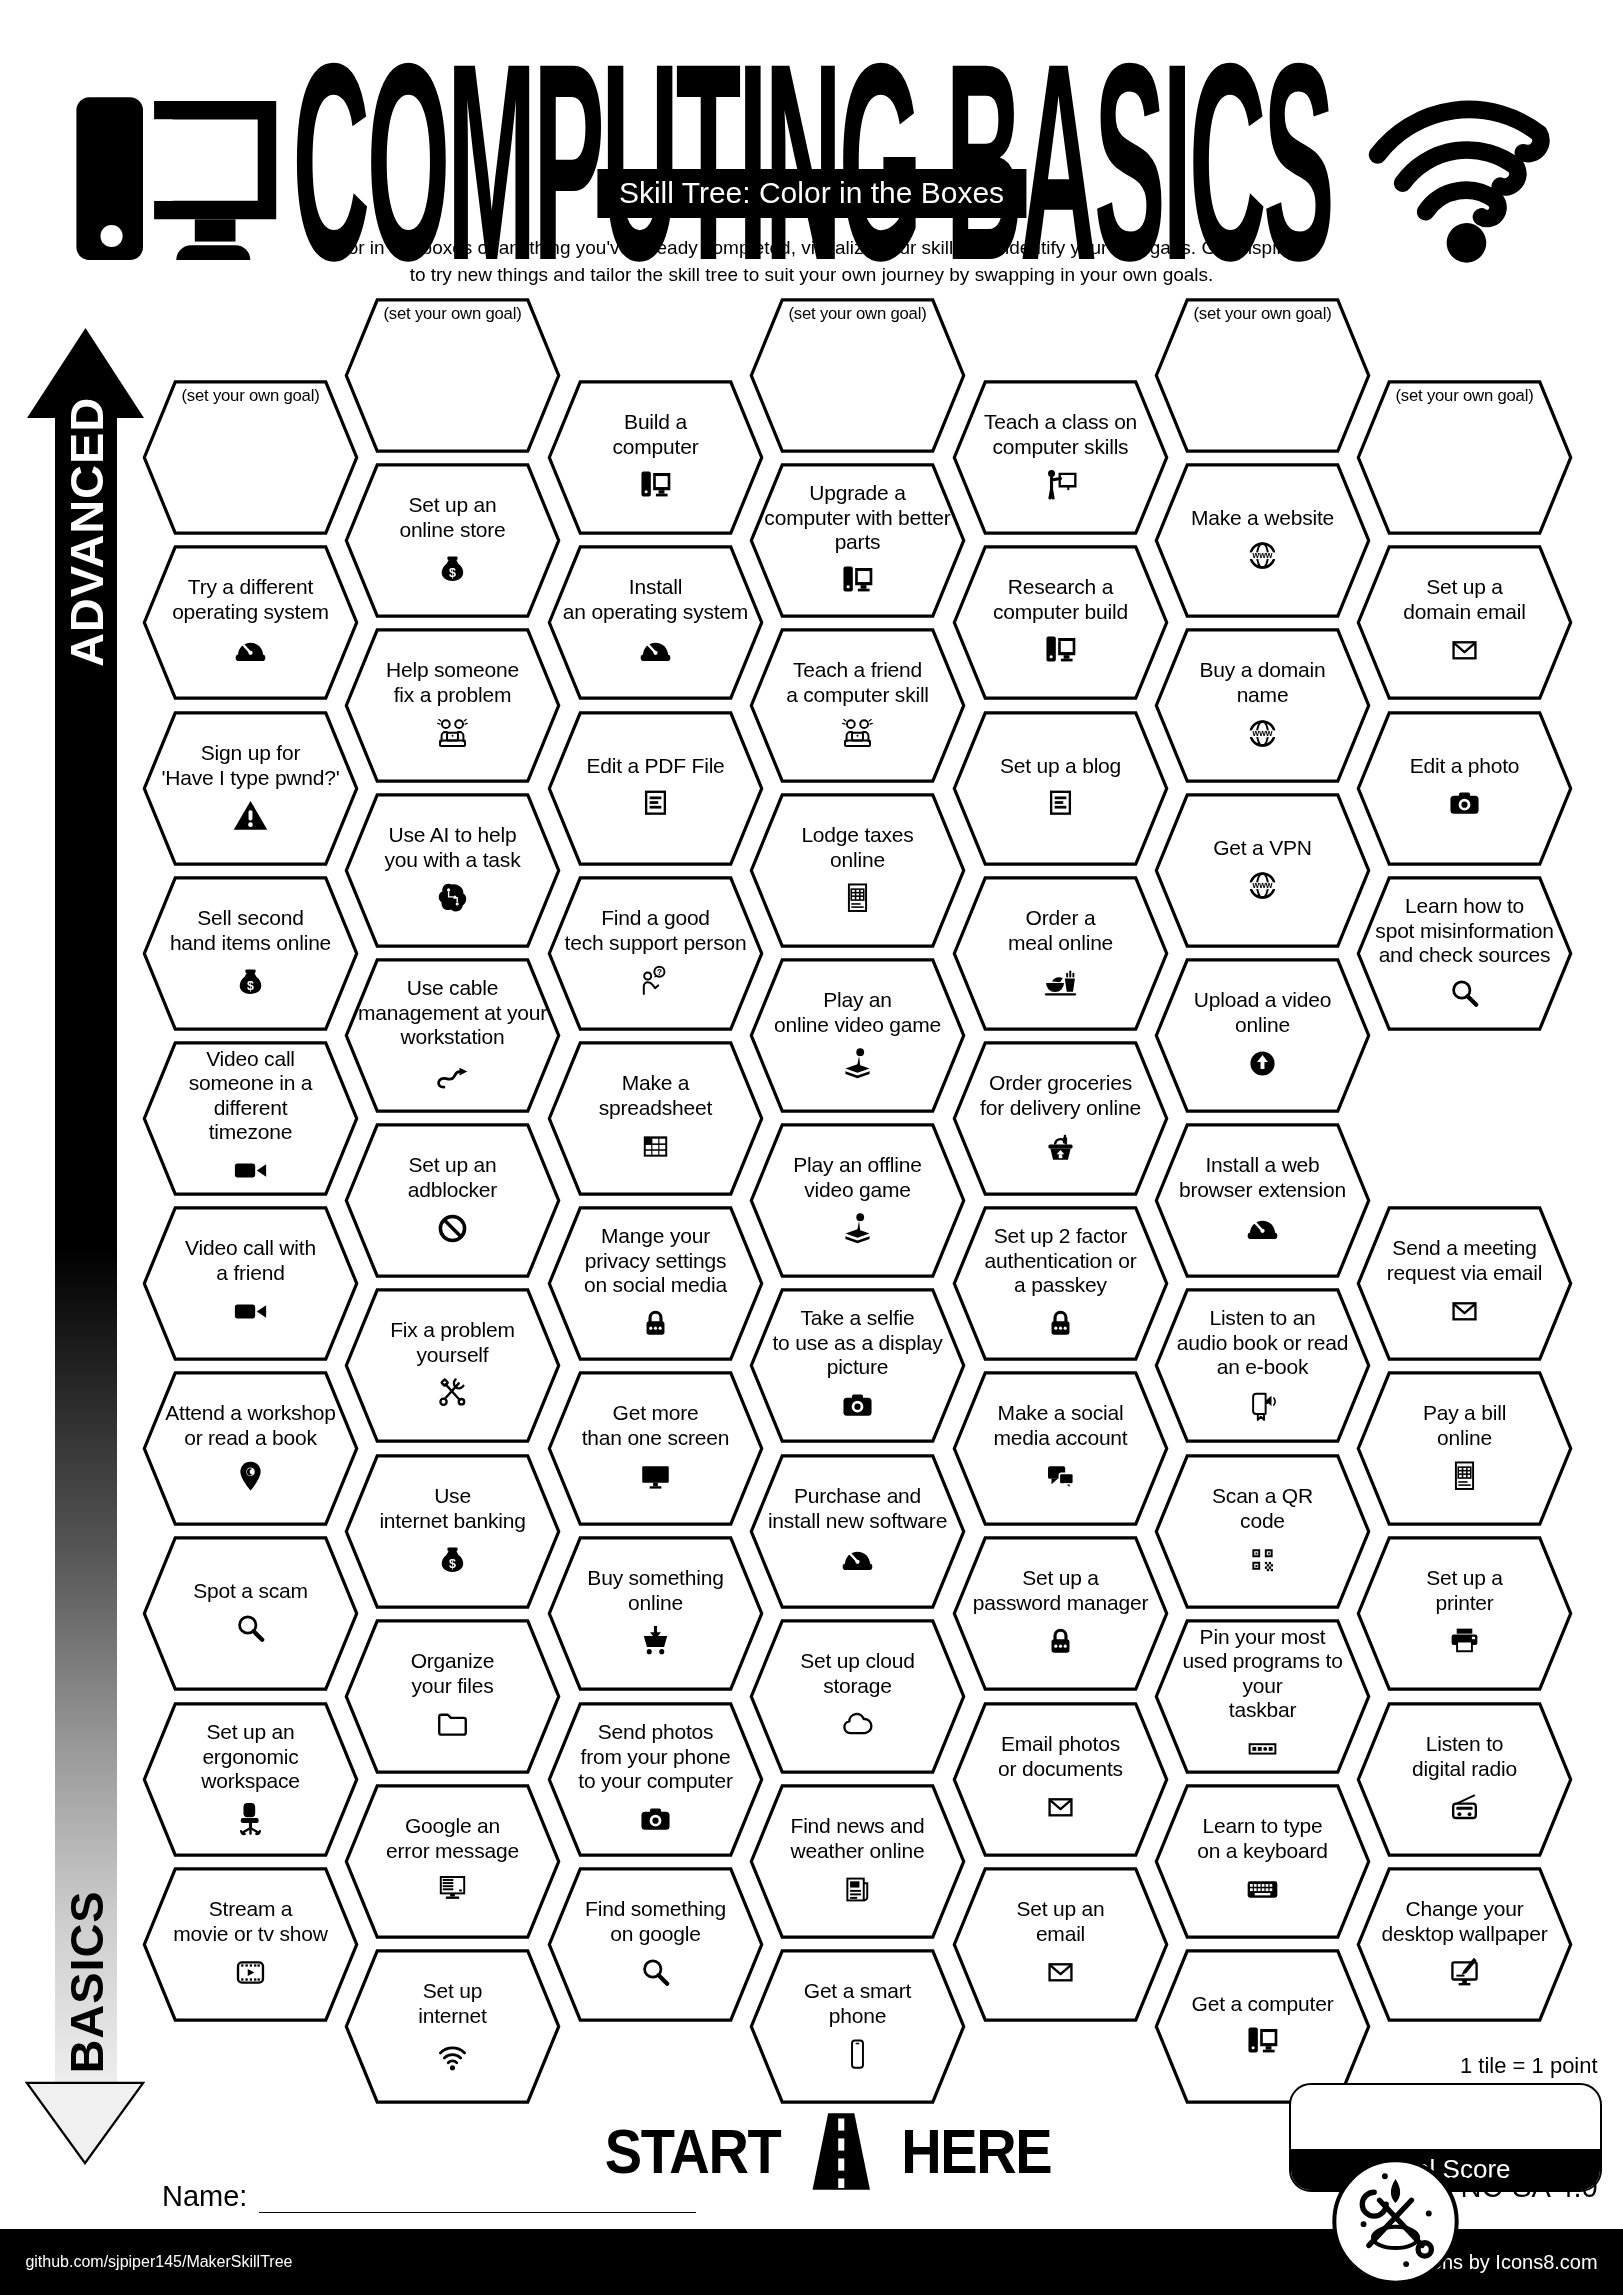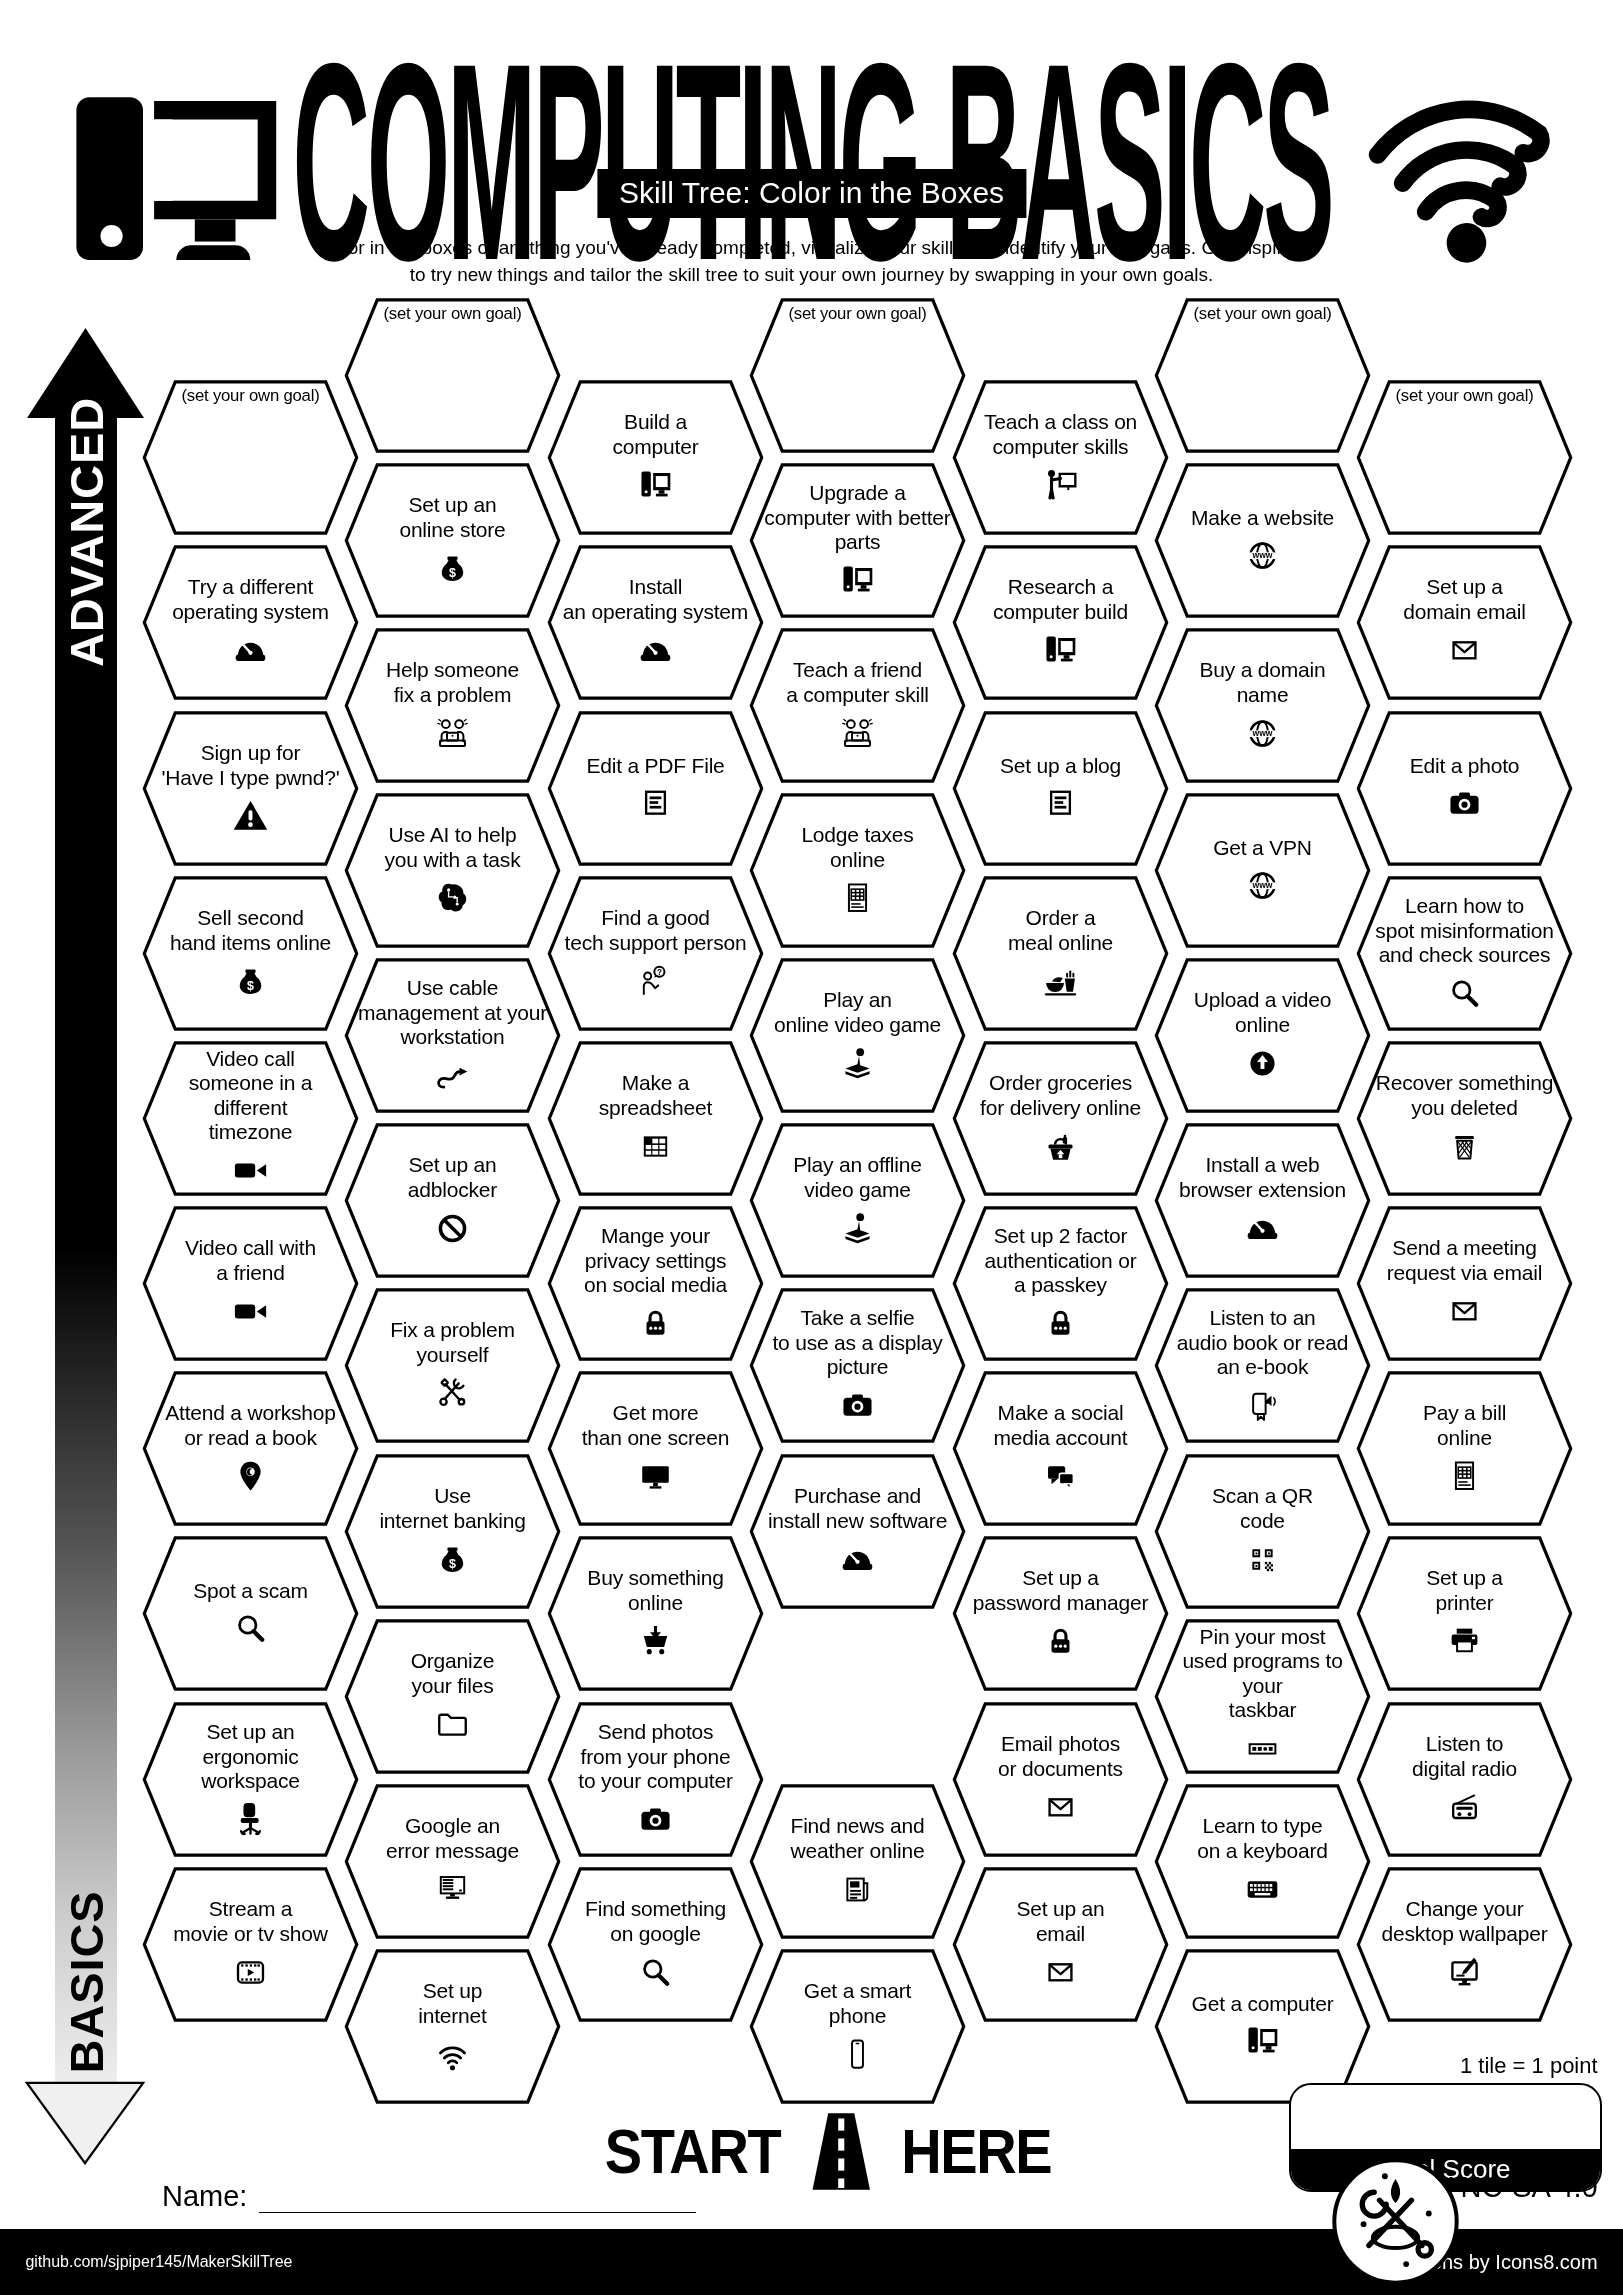--- a/index.html
+++ b/index.html
@@ -824,20 +824,34 @@
         <div class="hex-icon">
           <svg viewBox="0 0 100 100">
             <path d="M18 62 A32 32 0 0 1 82 62 Z" fill="#000"></path>
             <rect x="12" y="60" width="76" height="17" rx="8" fill="#000"></rect>
             <line x1="50" y1="56" x2="31" y2="35" stroke="#fff" stroke-width="6" stroke-linecap="round"></line>
             <circle cx="50" cy="56" r="5.5" fill="#fff"></circle>
           </svg>
         </div>
       </div>
     </div>
+    <div class="hex" style="left: 749px; top: 1618px;">
+      <svg class="hex-bg" viewBox="0 0 470 340" preserveAspectRatio="none">
+        <polygon points="5,170 72,6 398,6 465,170 398,334 72,334" fill="#fff" stroke="#000" stroke-width="7"></polygon>
+      </svg>
+      <div class="hex-content">
+        <div class="hex-label">Set up cloud
+storage</div>
+        <div class="hex-icon">
+          <svg viewBox="0 0 100 100">
+            <path d="M31 72 a15 15 0 0 1 -2 -29.8 A19 19 0 0 1 66 36 a14.5 14.5 0 0 1 3 36 Z" stroke="#000" stroke-width="6" fill="none" stroke-linejoin="round"></path>
+          </svg>
+        </div>
+      </div>
+    </div>
     <div class="hex" style="left: 749px; top: 1948px;">
       <svg class="hex-bg" viewBox="0 0 470 340" preserveAspectRatio="none">
         <polygon points="5,170 72,6 398,6 465,170 398,334 72,334" fill="#fff" stroke="#000" stroke-width="7"></polygon>
       </svg>
       <div class="hex-content">
         <div class="hex-label">Get a smart
 phone</div>
         <div class="hex-icon">
           <svg viewBox="0 0 100 100">
             <rect x="36" y="14" width="28" height="70" rx="7" stroke="#000" stroke-width="5" fill="none"></rect>
@@ -1307,43 +1321,20 @@
         <polygon points="5,170 72,6 398,6 465,170 398,334 72,334" fill="#fff" stroke="#000" stroke-width="7"></polygon>
       </svg>
       <div class="hex-content">
         <div class="hex-label">Learn how to
 spot misinformation
 and check sources</div>
         <div class="hex-icon">
           <svg viewBox="0 0 100 100">
             <circle cx="43" cy="41" r="21" stroke="#000" stroke-width="7" fill="none"></circle>
             <line x1="58" y1="57" x2="80" y2="79" stroke="#000" stroke-width="11" stroke-linecap="round"></line>
-          </svg>
-        </div>
-      </div>
-    </div>
-    <div class="hex" style="left: 1356px; top: 1040px;">
-      <svg class="hex-bg" viewBox="0 0 470 340" preserveAspectRatio="none">
-        <polygon points="5,170 72,6 398,6 465,170 398,334 72,334" fill="#fff" stroke="#000" stroke-width="7"></polygon>
-      </svg>
-      <div class="hex-content">
-        <div class="hex-label">Recover something
-you deleted</div>
-        <div class="hex-icon">
-          <svg viewBox="0 0 100 100">
-            <rect x="26" y="23" width="48" height="8" rx="3" fill="#000"></rect>
-            <path d="M31 35 h38 l-4 46 h-30 Z" stroke="#000" stroke-width="5" fill="none" stroke-linejoin="round"></path>
-            <g stroke="#000" stroke-width="3">
-              <line x1="34" y1="39" x2="62" y2="77"></line>
-              <line x1="43" y1="37" x2="66" y2="69"></line>
-              <line x1="52" y1="36" x2="66" y2="55"></line>
-              <line x1="66" y1="39" x2="38" y2="77"></line>
-              <line x1="57" y1="37" x2="34" y2="69"></line>
-              <line x1="48" y1="36" x2="34" y2="55"></line>
-            </g>
           </svg>
         </div>
       </div>
     </div>
     <div class="hex" style="left: 1356px; top: 1205px;">
       <svg class="hex-bg" viewBox="0 0 470 340" preserveAspectRatio="none">
         <polygon points="5,170 72,6 398,6 465,170 398,334 72,334" fill="#fff" stroke="#000" stroke-width="7"></polygon>
       </svg>
       <div class="hex-content">
         <div class="hex-label">Send a meeting

